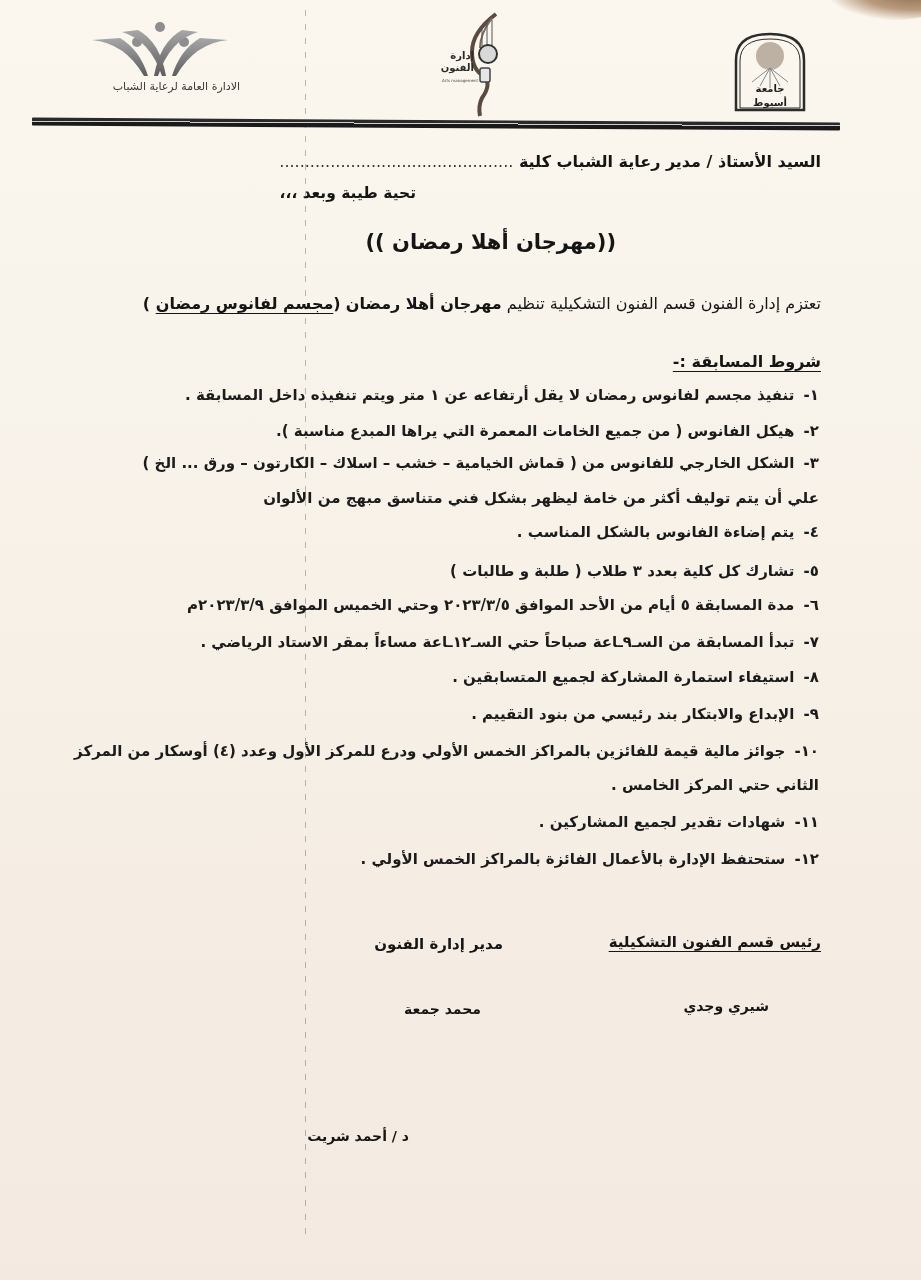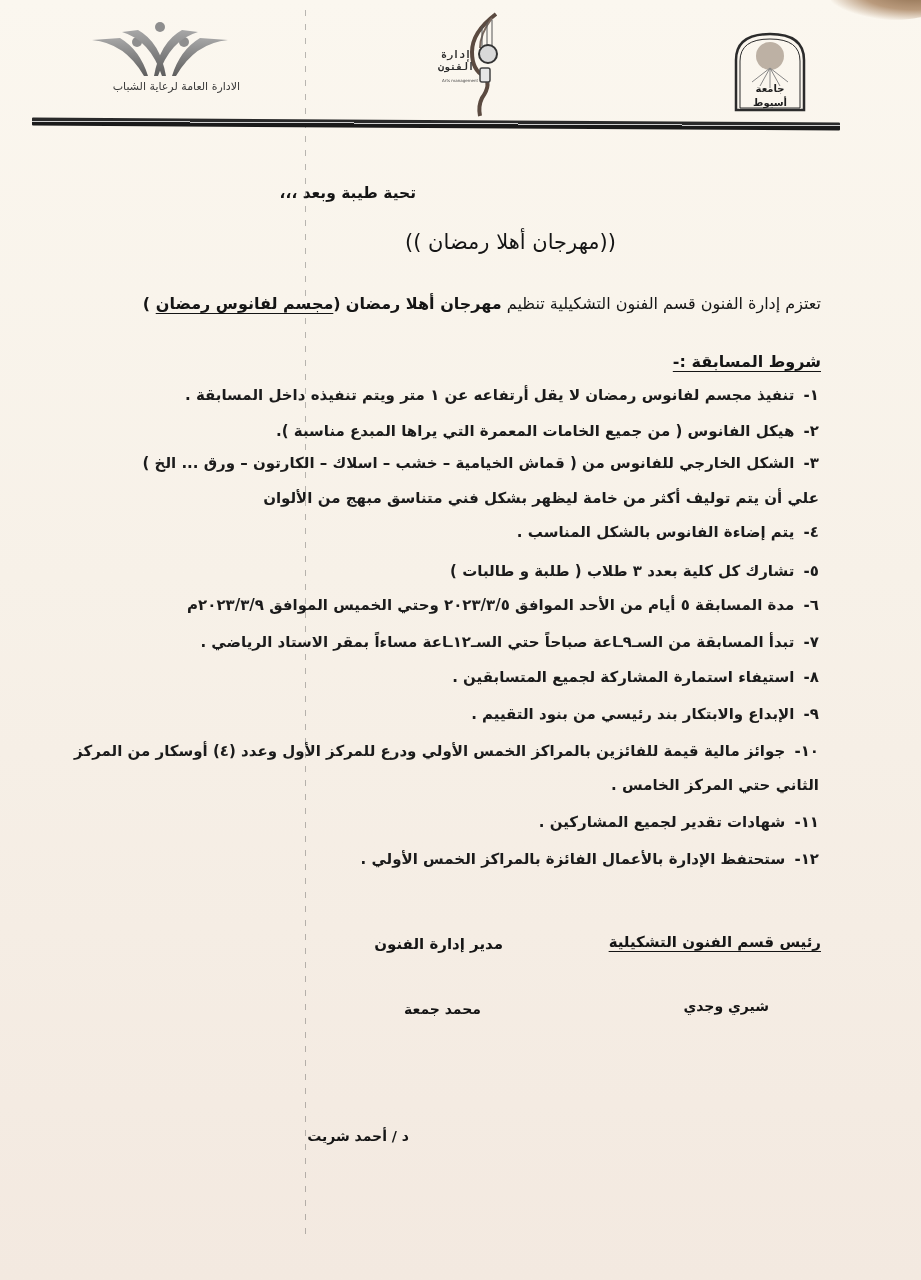--- a/index.html
+++ b/index.html
@@ -32,21 +32,21 @@
     .logo { position: absolute; }
     .logo-youth { left: 80px; top: 18px; width: 160px; height: 80px; }
     .logo-youth-caption {
       position: absolute; left: 0; right: 0; top: 62px;
       font-size: 11px; text-align: right; color: #3a3a3a; white-space: nowrap;
       font-family: "DejaVu Sans", sans-serif;
     }
     .logo-arts { left: 432px; top: 12px; width: 80px; height: 105px; }
     .logo-arts-caption {
       position: absolute; left: 6px; top: 38px; width: 36px;
-      font-size: 10px; line-height: 12px; text-align: center; color: #2b2b2b; font-weight: bold; font-family: Liberation Mono, monospace;
+      font-size: 10px; line-height: 12px; color: #2b2b2b; font-weight: bold;
     }
     .logo-arts-sub {
       position: absolute; left: 10px; top: 66px; font-size: 4px; color: #444; direction: ltr;
     }
     .logo-univ { left: 730px; top: 30px; width: 80px; height: 82px; }
 
     .header-rule {
       position: absolute; left: 32px; width: 808px; top: 120px; height: 8px;
       background: linear-gradient(180deg, #2a2a2a 0 3px, #cfcfcf 3px 4px, #1a1a1a 4px 8px);
       transform: skewY(0.35deg);
@@ -56,21 +56,21 @@
     
     .line {
       position: absolute; right: 100px; white-space: nowrap;
       font-size: 15.5px; line-height: 22px;
     }
     .bold { font-weight: bold; }
 
     .addressee { top: 151px; right: 100px; font-size: 16px; font-weight: bold; }
     .addressee .dots { font-weight: normal; letter-spacing: 1px; color: #333; }
     .greeting  { top: 182px; right: 505px; font-size: 15.5px; font-weight: bold; }
-    .title     { top: 231px; right: 305px; font-size: 21px; font-weight: normal; }
+    .title     { top: 231px; right: 305px; font-size: 21px; font-weight: bold; }
     .intro     { top: 293px; right: 100px; font-size: 16px; }
     .intro .fest { font-weight: bold; }
     .intro .subj { font-weight: bold; text-decoration: underline; text-underline-offset: 4px; }
     .cond-head { top: 351px; right: 100px; font-size: 16px; font-weight: bold; text-decoration: underline; text-underline-offset: 4px; }
 
     .item { font-size: 15px; font-weight: bold; color: #1b1b1b; }
     .item .num { margin-left: 4px; }
     .r1  { top: 384px; right: 102px; }
     .r2  { top: 420px; right: 102px; }
     .r3  { top: 452px; right: 102px; letter-spacing: 0.2px; }
@@ -154,20 +154,24 @@
           <line x1="40" y1="38" x2="50" y2="56"></line>
         <line x1="40" y1="38" x2="58" y2="52"></line>
       </g>
       <text x="40" y="62" text-anchor="middle" font-size="10" font-weight="bold" fill="#1e1e1e" font-family="DejaVu Sans, sans-serif">جامعة</text>
       <text x="40" y="76" text-anchor="middle" font-size="10" font-weight="bold" fill="#1e1e1e" font-family="DejaVu Sans, sans-serif">أسيوط</text>
     </svg>
   </div>
 
   <div class="header-rule"></div>
 
+  <div class="line addressee">
+    <span>السيد الأستاذ / مدير رعاية الشباب كلية</span>
+    <span class="dots">..............................................</span>
+  </div>
 
   <div class="line greeting">تحية طيبة وبعد ،،،</div>
 
   <div class="line title">((مهرجان أهلا رمضان ))</div>
 
   <div class="line intro">
     <span>تعتزم إدارة الفنون قسم الفنون التشكيلية تنظيم</span>
     <span class="fest">مهرجان أهلا رمضان</span>
     <span class="bold">(</span><span class="subj">مجسم لفانوس رمضان</span><span class="bold"> )</span>
   </div>

